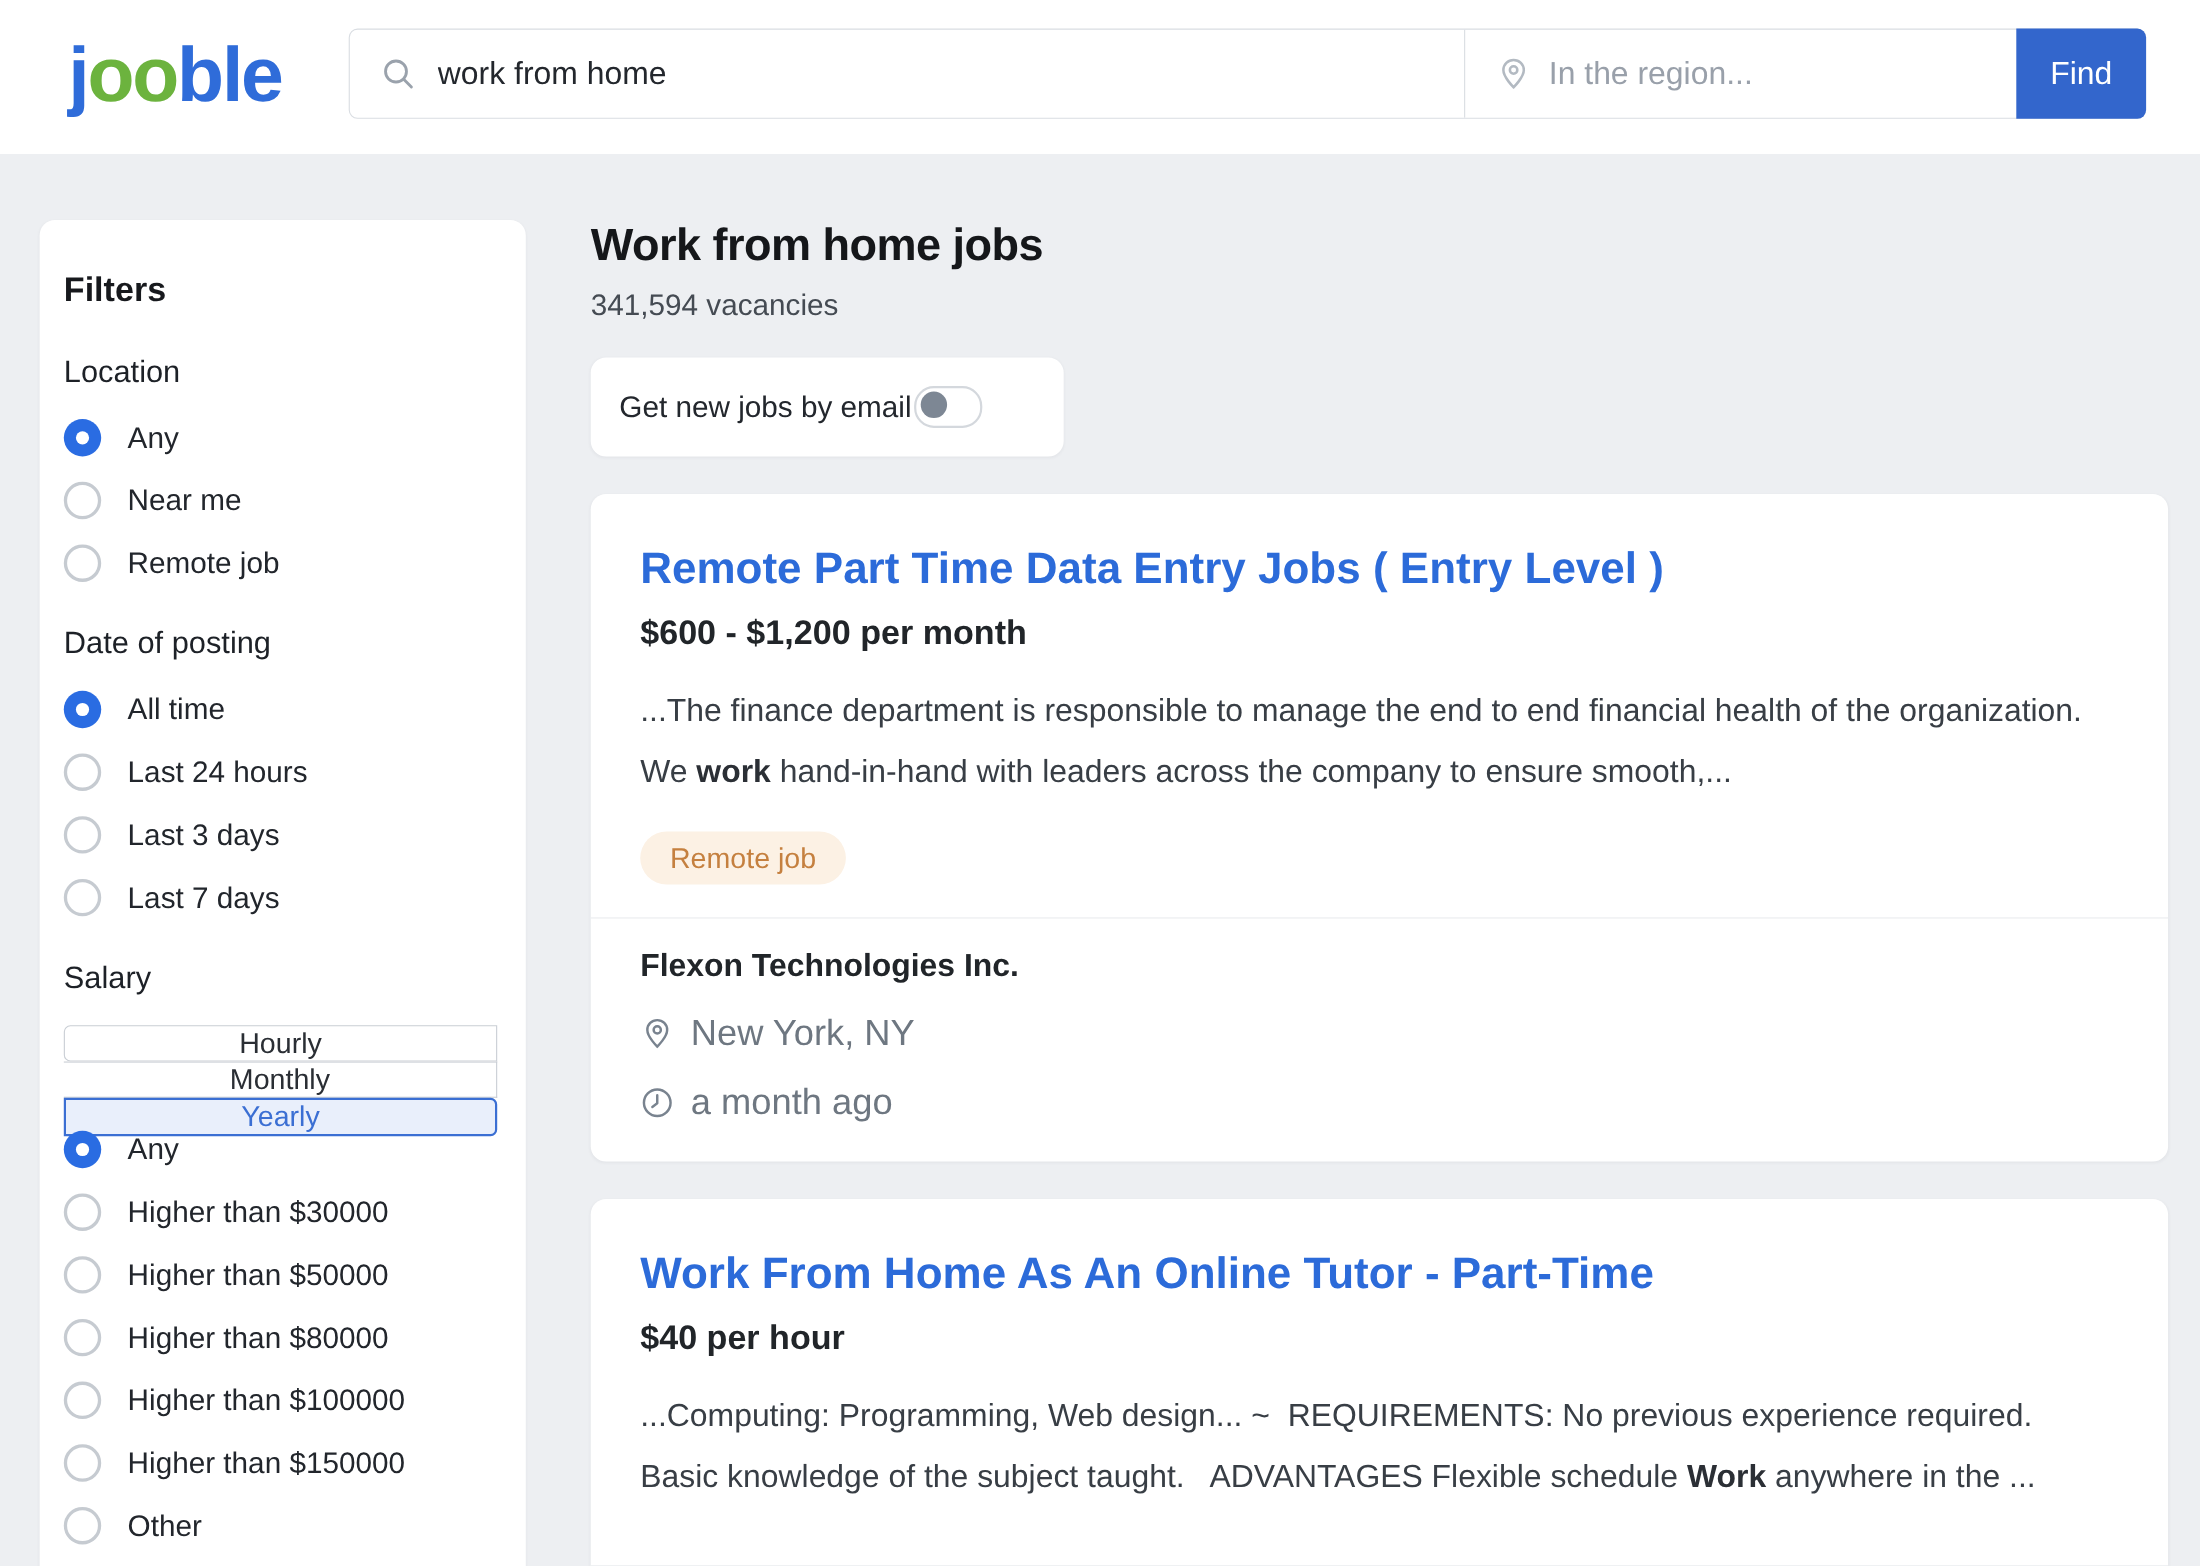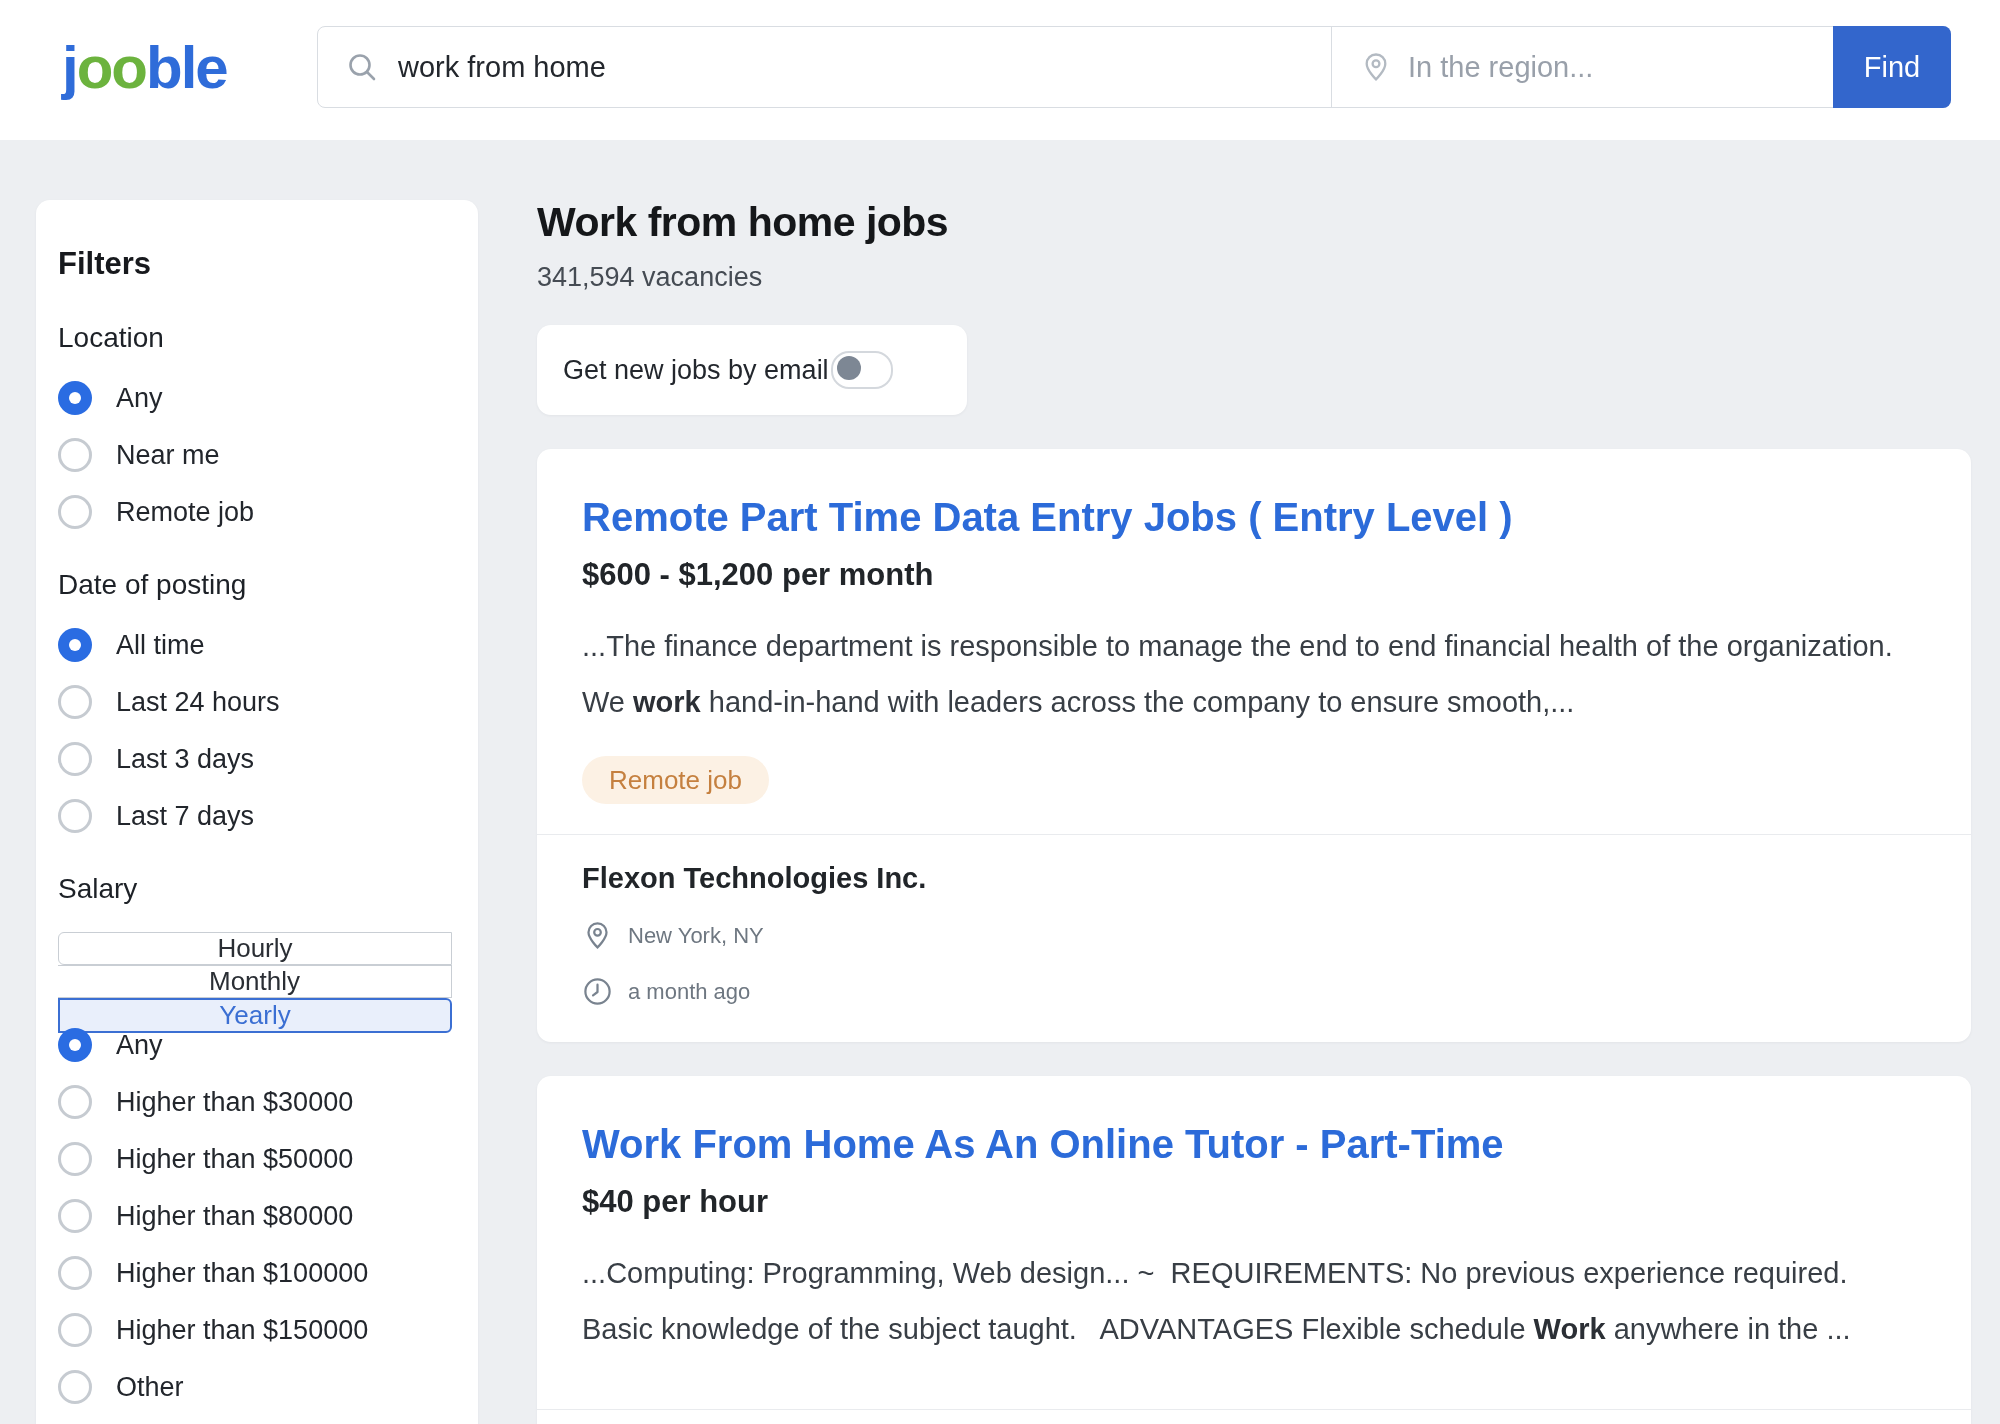--- a/index.html
+++ b/index.html
@@ -4,21 +4,21 @@
 <style>
   html,body{margin:0;padding:0;}
   body{
     width:2000px;height:1424px;position:relative;overflow:hidden;
     background:#edeff2;
     font-family:"Liberation Sans", sans-serif;
     -webkit-font-smoothing:antialiased;
   }
   
   .header{position:absolute;left:0;top:0;width:2000px;height:140px;background:#fff;}
-  .logo{position:absolute;left:62px;top:22px;font-size:60px;font-weight:700;letter-spacing:-2px;line-height:92px;}
+  .logo{position:absolute;left:62px;top:22px;font-size:70px;font-weight:700;letter-spacing:-2px;line-height:92px;}
   .logo .lb{color:#2f6cd9;}
   .logo .lg{color:#6cb33e;}
   .searchbar{
     position:absolute;left:317px;top:26px;width:1634px;height:82px;
     background:#fff;border:1px solid #d9dde2;border-radius:8px;
     display:flex;align-items:stretch;box-sizing:border-box;
   }
   .kw-section{width:1013px;display:flex;align-items:center;gap:20px;padding-left:28px;box-sizing:border-box;}
   .v-sep{width:1px;background:#d9dde2;}
   .region-section{flex:1;display:flex;align-items:center;gap:16px;padding-left:28px;box-sizing:border-box;}
@@ -76,21 +76,21 @@
   .job-salary{font-size:31px;font-weight:700;color:#212529;margin-top:16px;}
   .job-desc{font-size:29px;color:#383e45;line-height:56px;margin-top:25px;max-width:1348px;white-space:pre-wrap;}
   .job-desc b{font-weight:700;color:#2b2f35;}
   .job-tag{
     display:inline-block;margin:26px 0 30px 0;background:#fcf1e4;color:#c5803f;
     font-size:26px;line-height:48px;padding:0 27px;border-radius:24px;
   }
   .job-divider{height:1px;background:#e9ebee;}
   .job-footer{padding:27px 45px 35px 45px;}
   .company{font-size:29px;font-weight:700;color:#212529;}
-  .meta-row{display:flex;align-items:center;gap:15px;margin-top:25px;color:#6e7781;font-size:22px;}
+  .meta-row{display:flex;align-items:center;gap:15px;margin-top:25px;color:#6e7781;font-size:33px;}
   .desc-spacer{height:52px;}
   .footer-stub{height:140px;}
 </style>
 </head>
 <body>
 
 <div class="header">
   <div class="logo"><span class="lb">j</span><span class="lg">oo</span><span class="lb">ble</span></div>
 
   <div class="searchbar">

